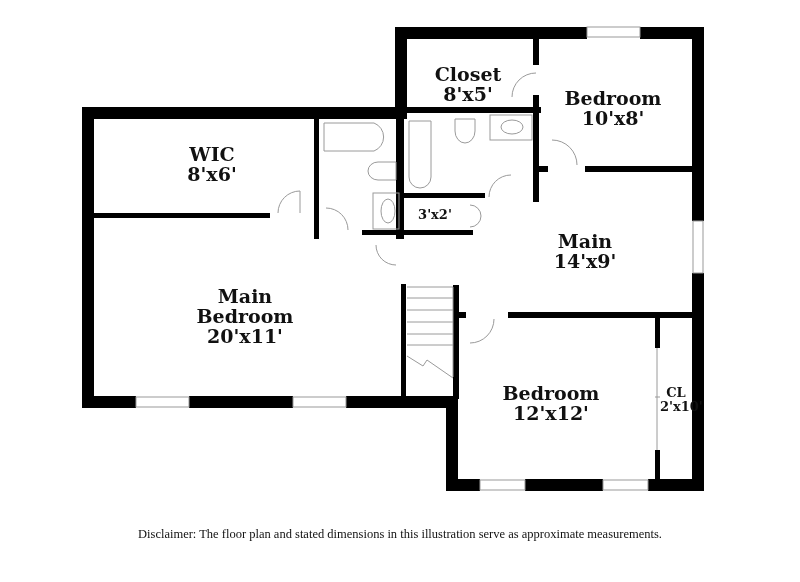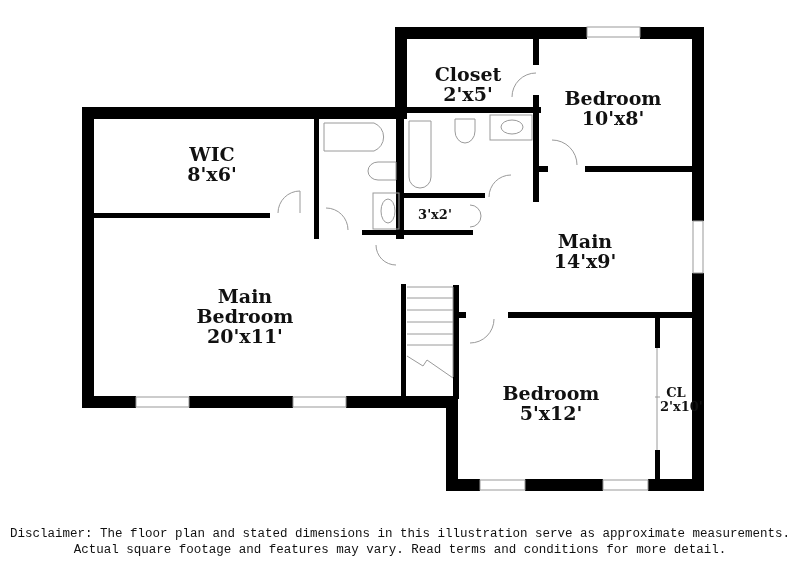--- a/index.html
+++ b/index.html
@@ -3,21 +3,21 @@
 <meta charset="utf-8">
 <style>
   html, body { margin: 0; padding: 0; background: #ffffff; }
   body { width: 800px; height: 582px; position: relative; overflow: hidden; font-family: "DejaVu Serif", serif; }
   svg { position: absolute; left: 0; top: 0; }
   .lbl { position: absolute; text-align: center; font-family: "DejaVu Serif", serif; font-weight: bold; color: #111; line-height: 1.05; }
   .lbl span { display: block; }
   .big { font-size: 19px; }
   .small { font-size: 13px; }
   .tiny { font-size: 13px; }
-  .disclaimer { position: absolute; left: 0; width: 800px; top: 526px; text-align: center; font-family: Liberation Mono, monospace; font-size: 12.5px; color: #111; line-height: 16px; }
+  .disclaimer { position: absolute; left: 0; width: 800px; top: 526px; text-align: center; font-family: Liberation Serif, serif; font-size: 12.5px; color: #111; line-height: 16px; }
   .disclaimer span { display: block; }
 </style>
 </head>
 <body>
 
 <svg width="800" height="582" viewBox="0 0 800 582">
   <g fill="#000">
 
     <rect x="82" y="107" width="322" height="12"></rect>
     <rect x="82" y="107" width="12" height="300"></rect>
@@ -100,38 +100,37 @@
   <span>WIC</span>
   <span>8'x6'</span>
 </div>
 <div class="lbl big" style="left:190px;top:287px;width:110px;">
   <span>Main</span>
   <span>Bedroom</span>
   <span>20'x11'</span>
 </div>
 <div class="lbl big" style="left:428px;top:65px;width:80px;">
   <span>Closet</span>
-  <span>2'x5'</span>
+  <span>8'x5'</span>
 </div>
 <div class="lbl big" style="left:563px;top:89px;width:100px;">
   <span>Bedroom</span>
   <span>10'x8'</span>
 </div>
 <div class="lbl small" style="left:410px;top:208px;width:50px;">
   <span>3'x2'</span>
 </div>
 <div class="lbl big" style="left:545px;top:232px;width:80px;">
   <span>Main</span>
   <span>14'x9'</span>
 </div>
 <div class="lbl big" style="left:501px;top:384px;width:100px;">
   <span>Bedroom</span>
-  <span>5'x12'</span>
+  <span>12'x12'</span>
 </div>
 <div class="lbl tiny" style="left:660px;top:386px;width:32px;">
   <span>CL</span>
   <span>2'x10'</span>
 </div>
 
 <div class="disclaimer">
   <span>Disclaimer: The floor plan and stated dimensions in this illustration serve as approximate measurements.</span>
-  <span>Actual square footage and features may vary. Read terms and conditions for more detail.</span>
 </div>
 
 </body></html>

